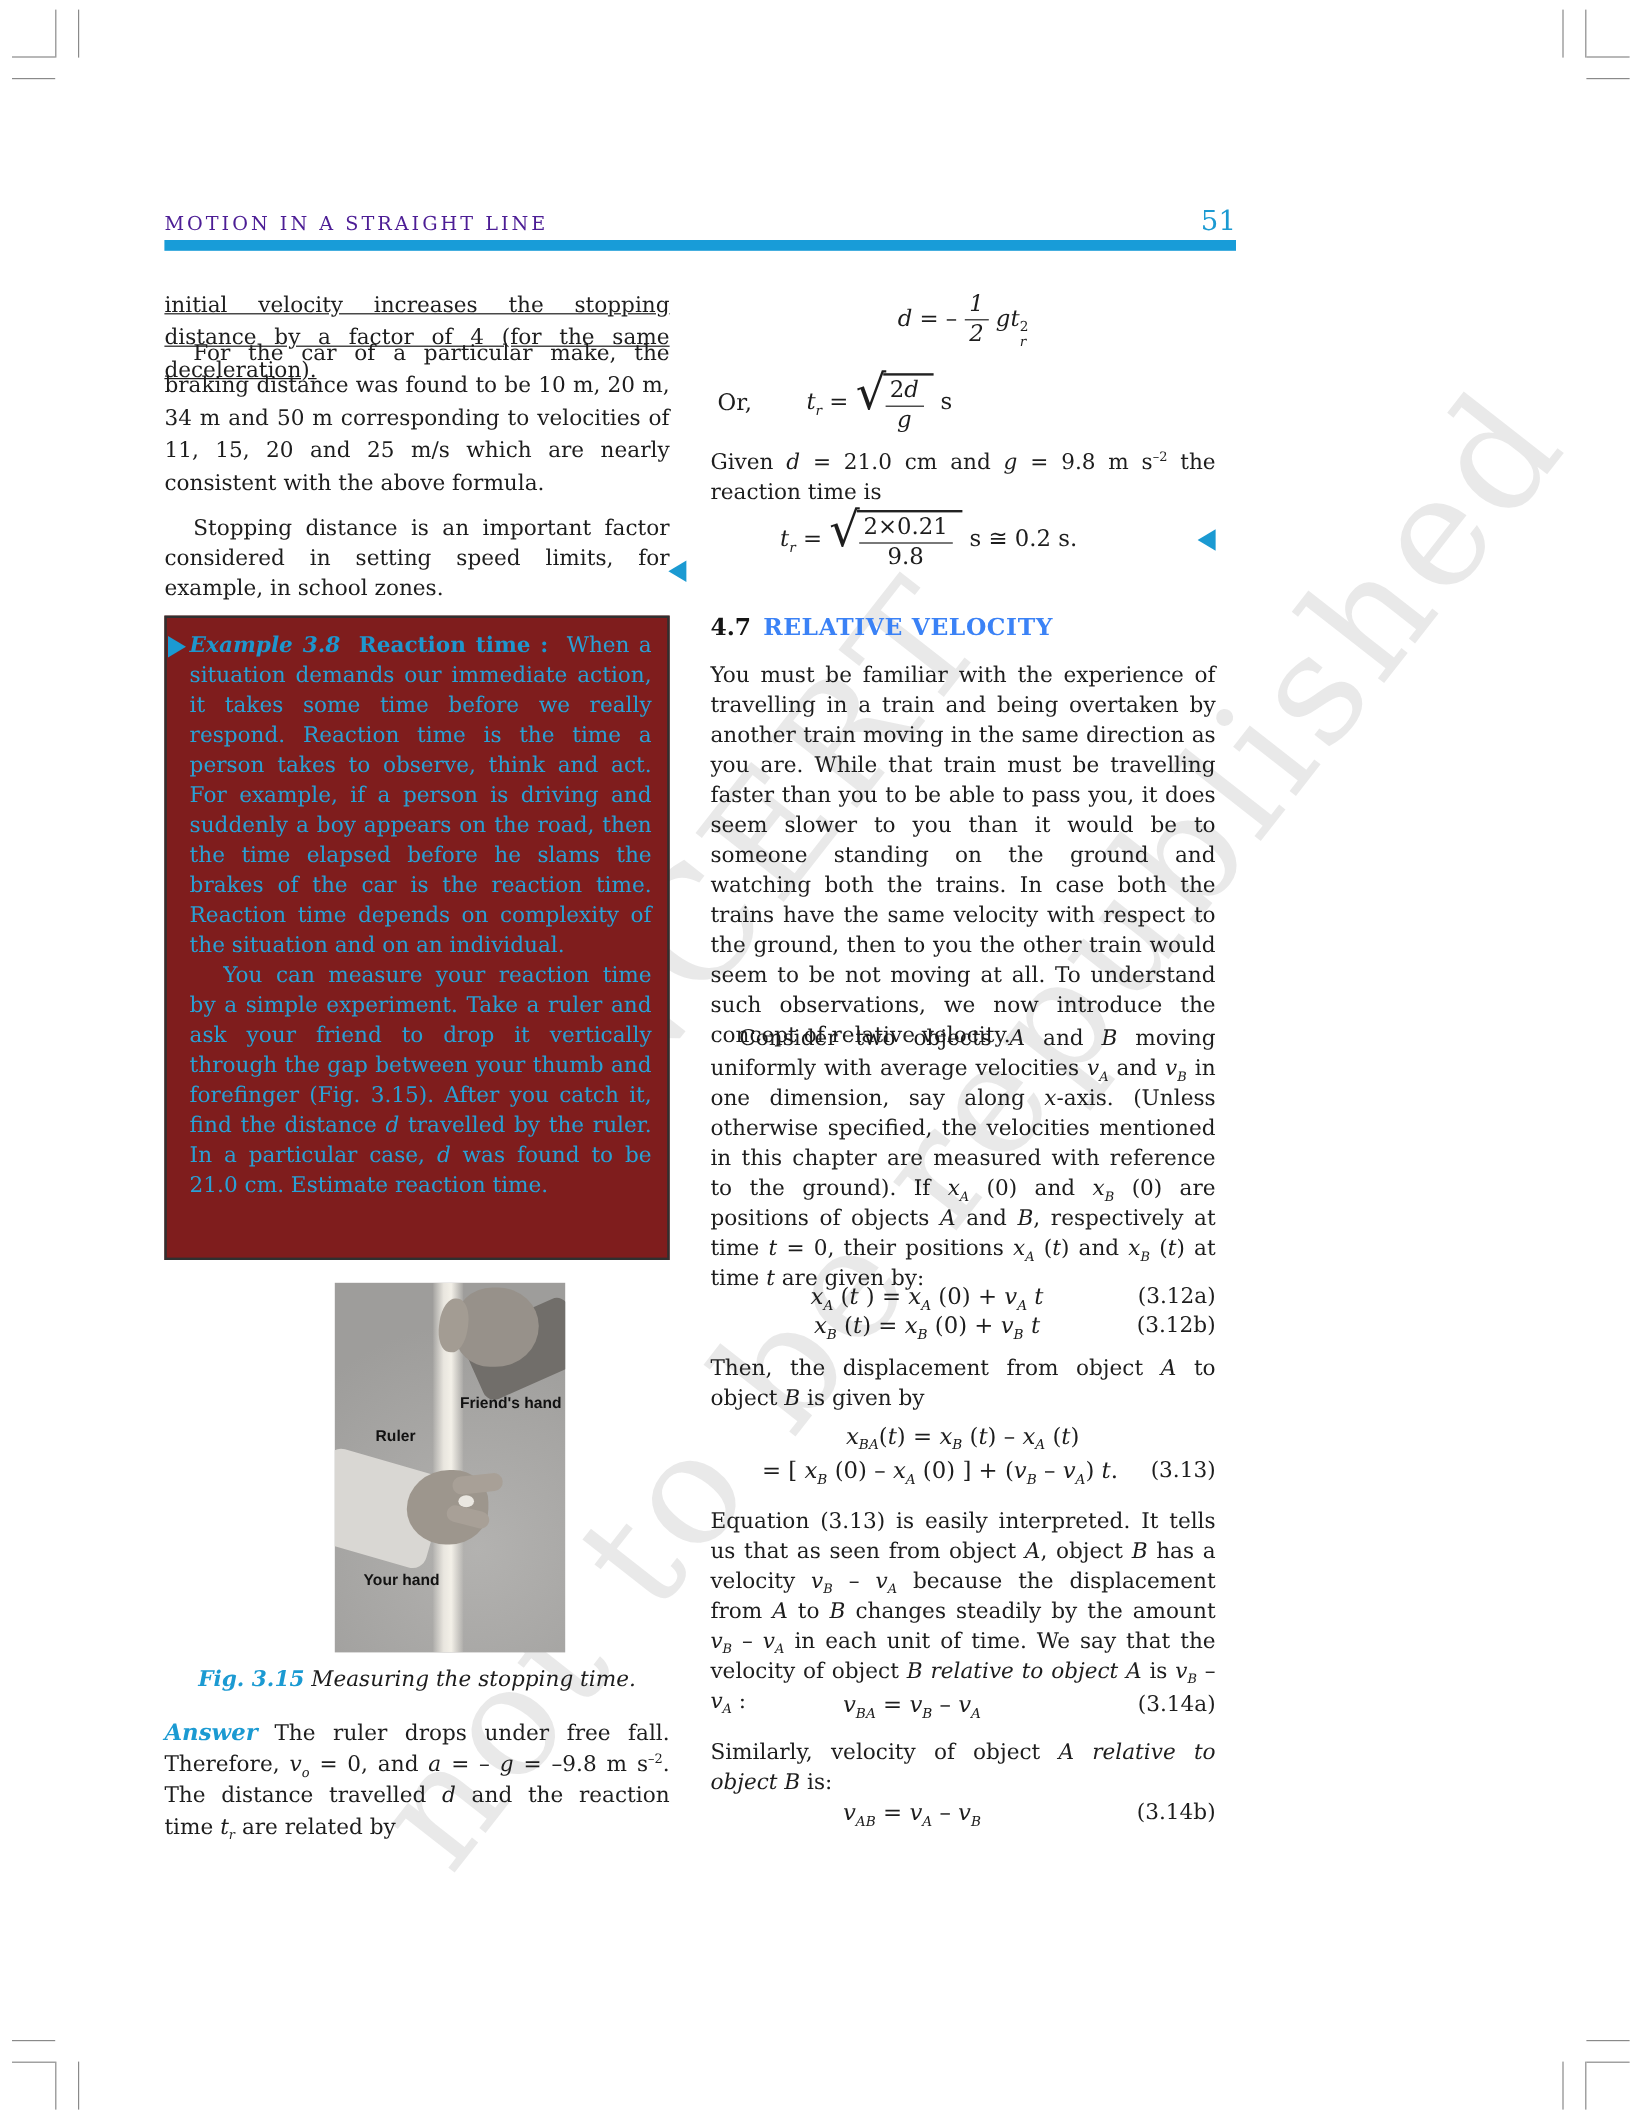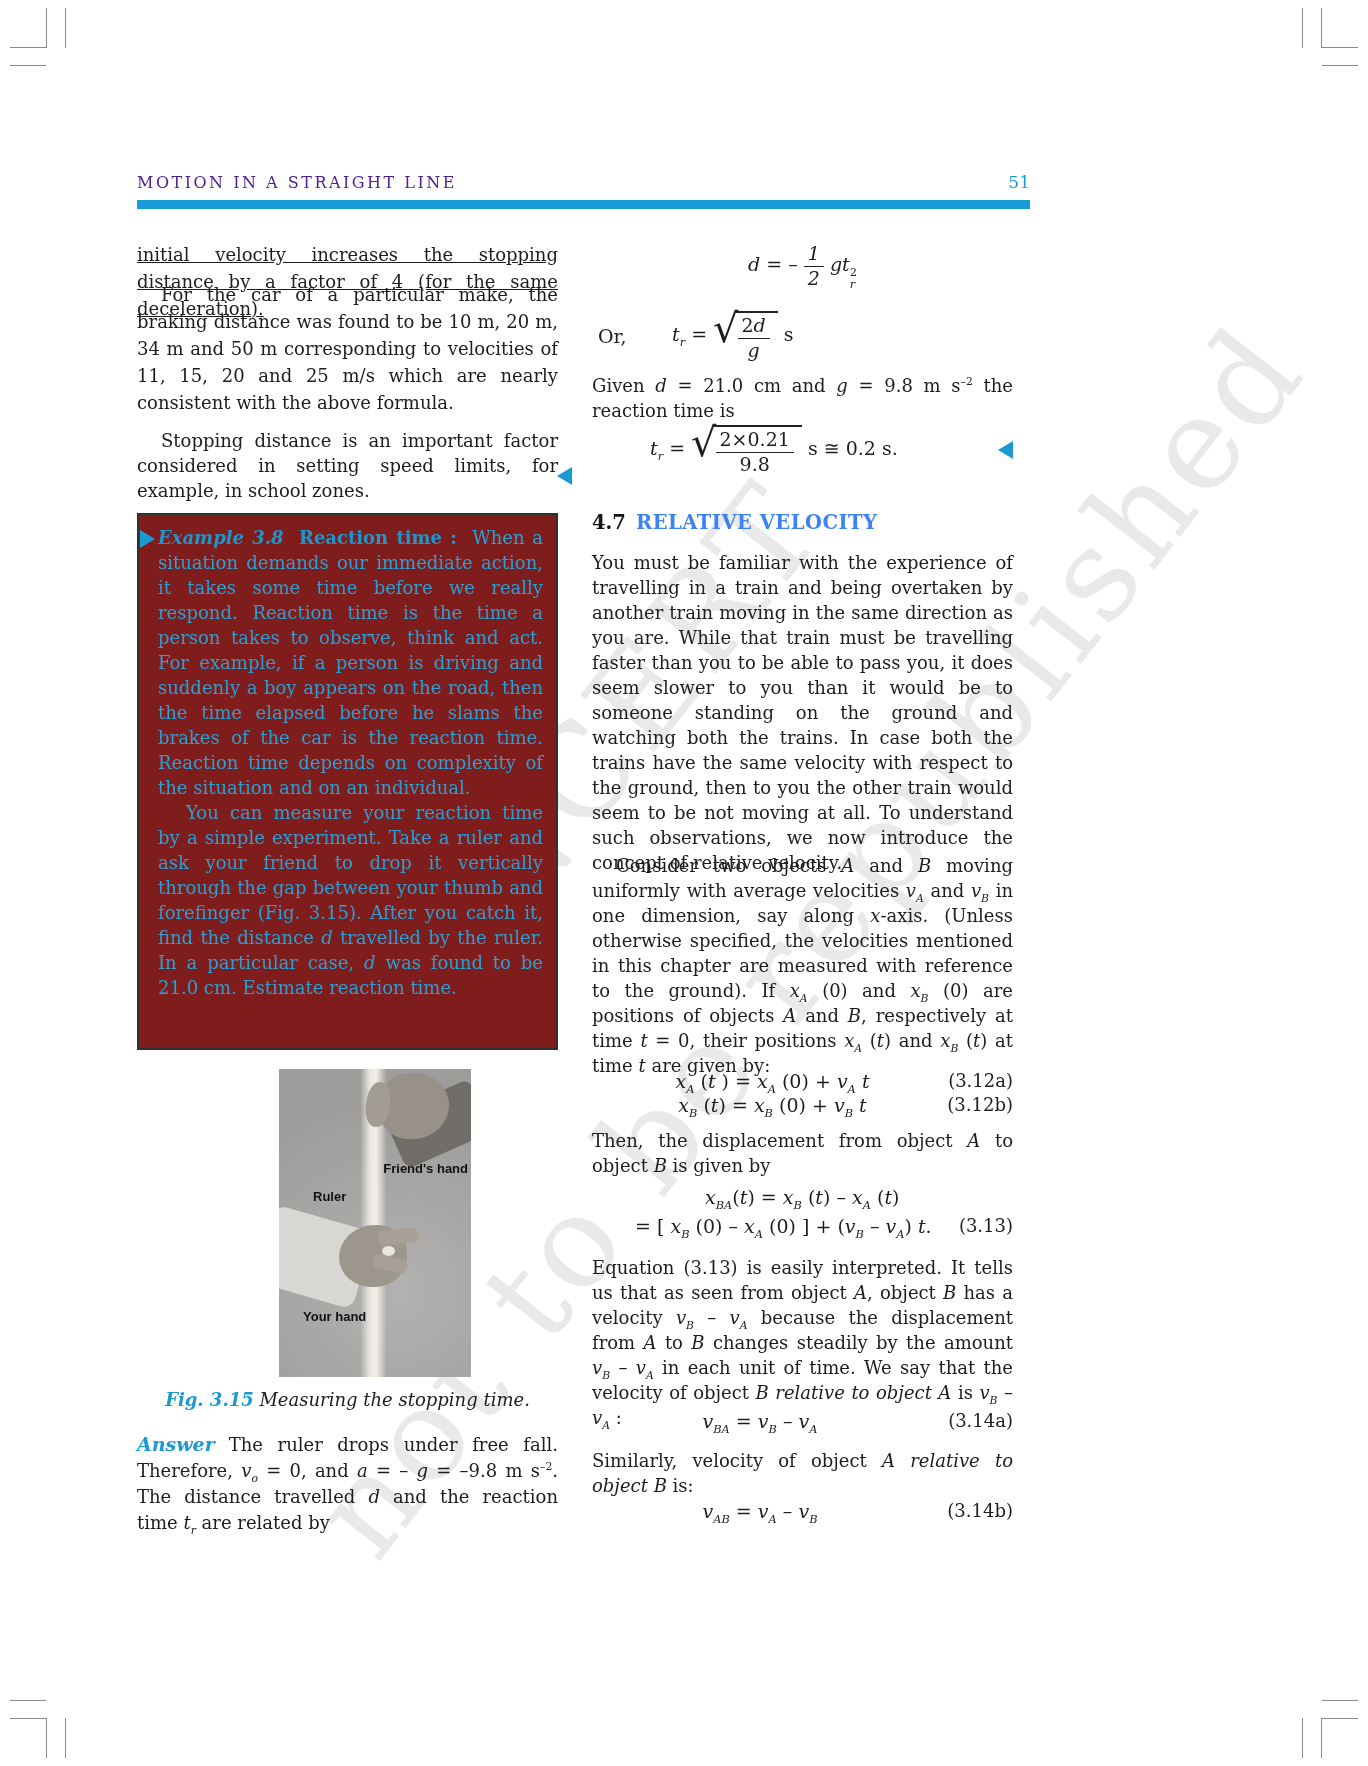--- a/index.html
+++ b/index.html
@@ -13,21 +13,21 @@
   .crop .h{height:1px;width:36px;}
 
   
   .wm{position:absolute;color:rgba(40,40,40,0.10);font-size:128px;letter-spacing:6px;
       white-space:nowrap;transform:rotate(-52deg);font-family:"DejaVu Serif",serif;z-index:0;}
 
   
   .header{position:absolute;left:137px;top:172px;width:893px;display:flex;
           justify-content:space-between;align-items:baseline;z-index:2;}
   .header .ht{color:#4c1d95;font-size:16px;letter-spacing:2.5px;}
-  .header .hn{color:#1b9ad2;font-size:17px;}
+  .header .hn{color:#1b9ad2;font-size:23px;}
   .hrule{position:absolute;left:137px;top:200px;width:893px;height:9px;background:#189cd8;z-index:2;}
 
   
   #left-col{position:absolute;left:137px;top:225px;width:421px;height:1330px;z-index:1;}
   #right-col{position:absolute;left:592px;top:225px;width:421px;height:1330px;z-index:1;}
   #left-col p,#right-col p{margin:0;font-size:18px;line-height:25px;text-align:justify;}
   .abs{position:absolute;left:0;right:0;}
   .ind{text-indent:24px;}
   .lp1{top:16px;line-height:27px !important;text-decoration:underline;}
   .lp2{top:56px;line-height:27px !important;}

